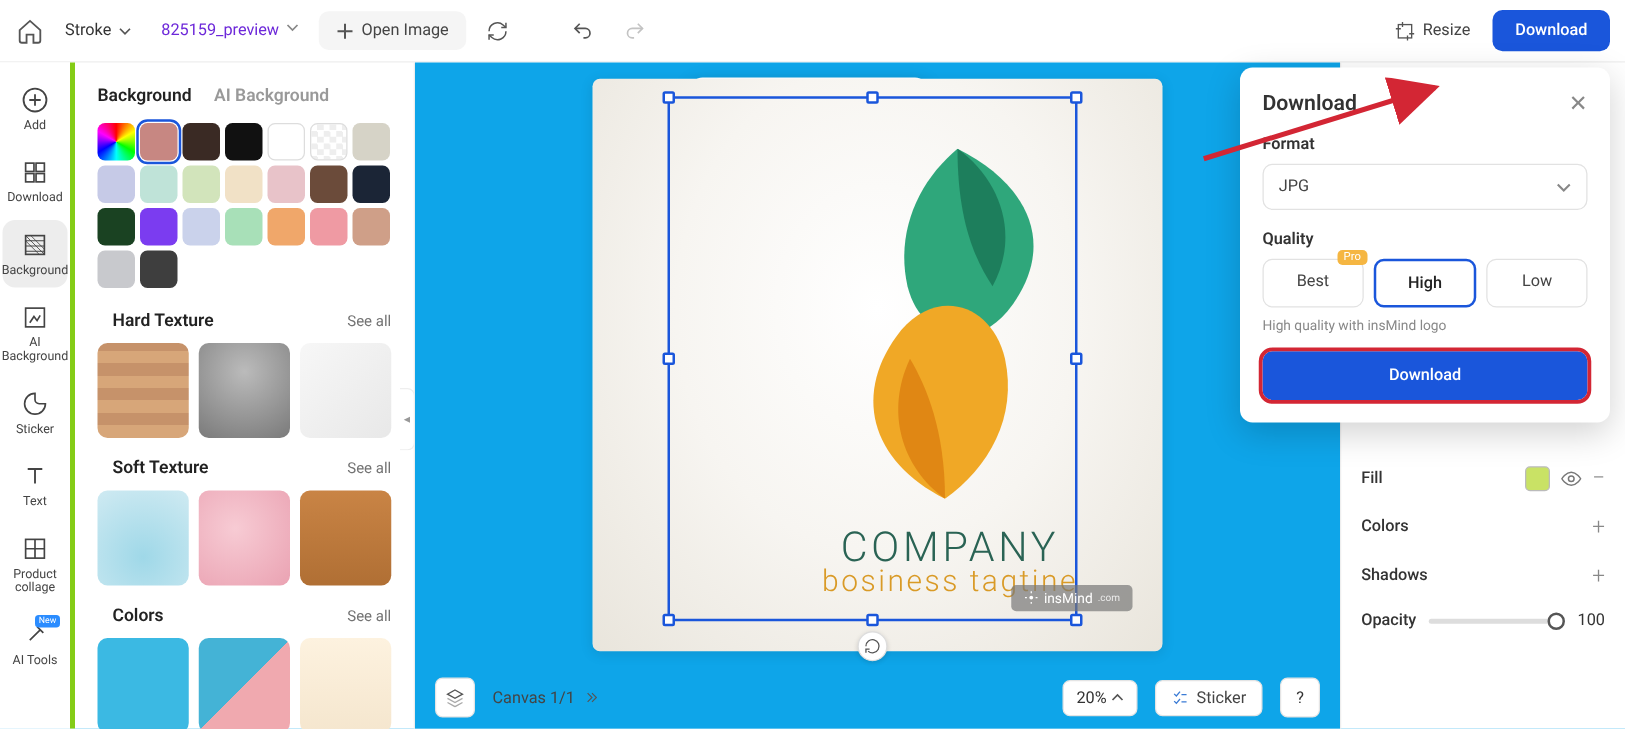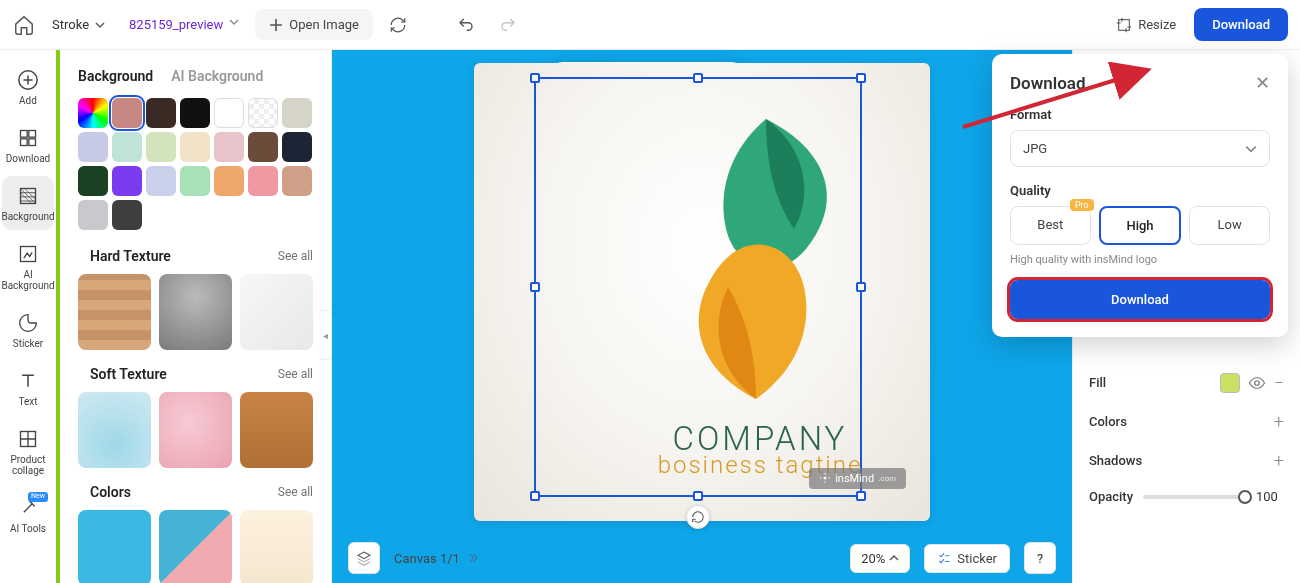--- a/index.html
+++ b/index.html
@@ -425,21 +425,21 @@
     <div class="prop-row">
       <div class="prop-label">Shadows</div>
       <span class="plus-icon">+</span>
     </div>
     <div>
       <div class="opacity-row">
         <div class="prop-label">Opacity</div>
         <div class="slider">
             <div class="knob"></div>
           </div>
-        <div style="width:28px;">100</div>
+        <div style="width:28px;text-align:right">100</div>
       </div>
     </div>
   </div>
 </div>
 
 <div class="popup">
   <div class="popup-head">
     <h3>Download</h3>
     <div class="close">✕</div>
   </div>

